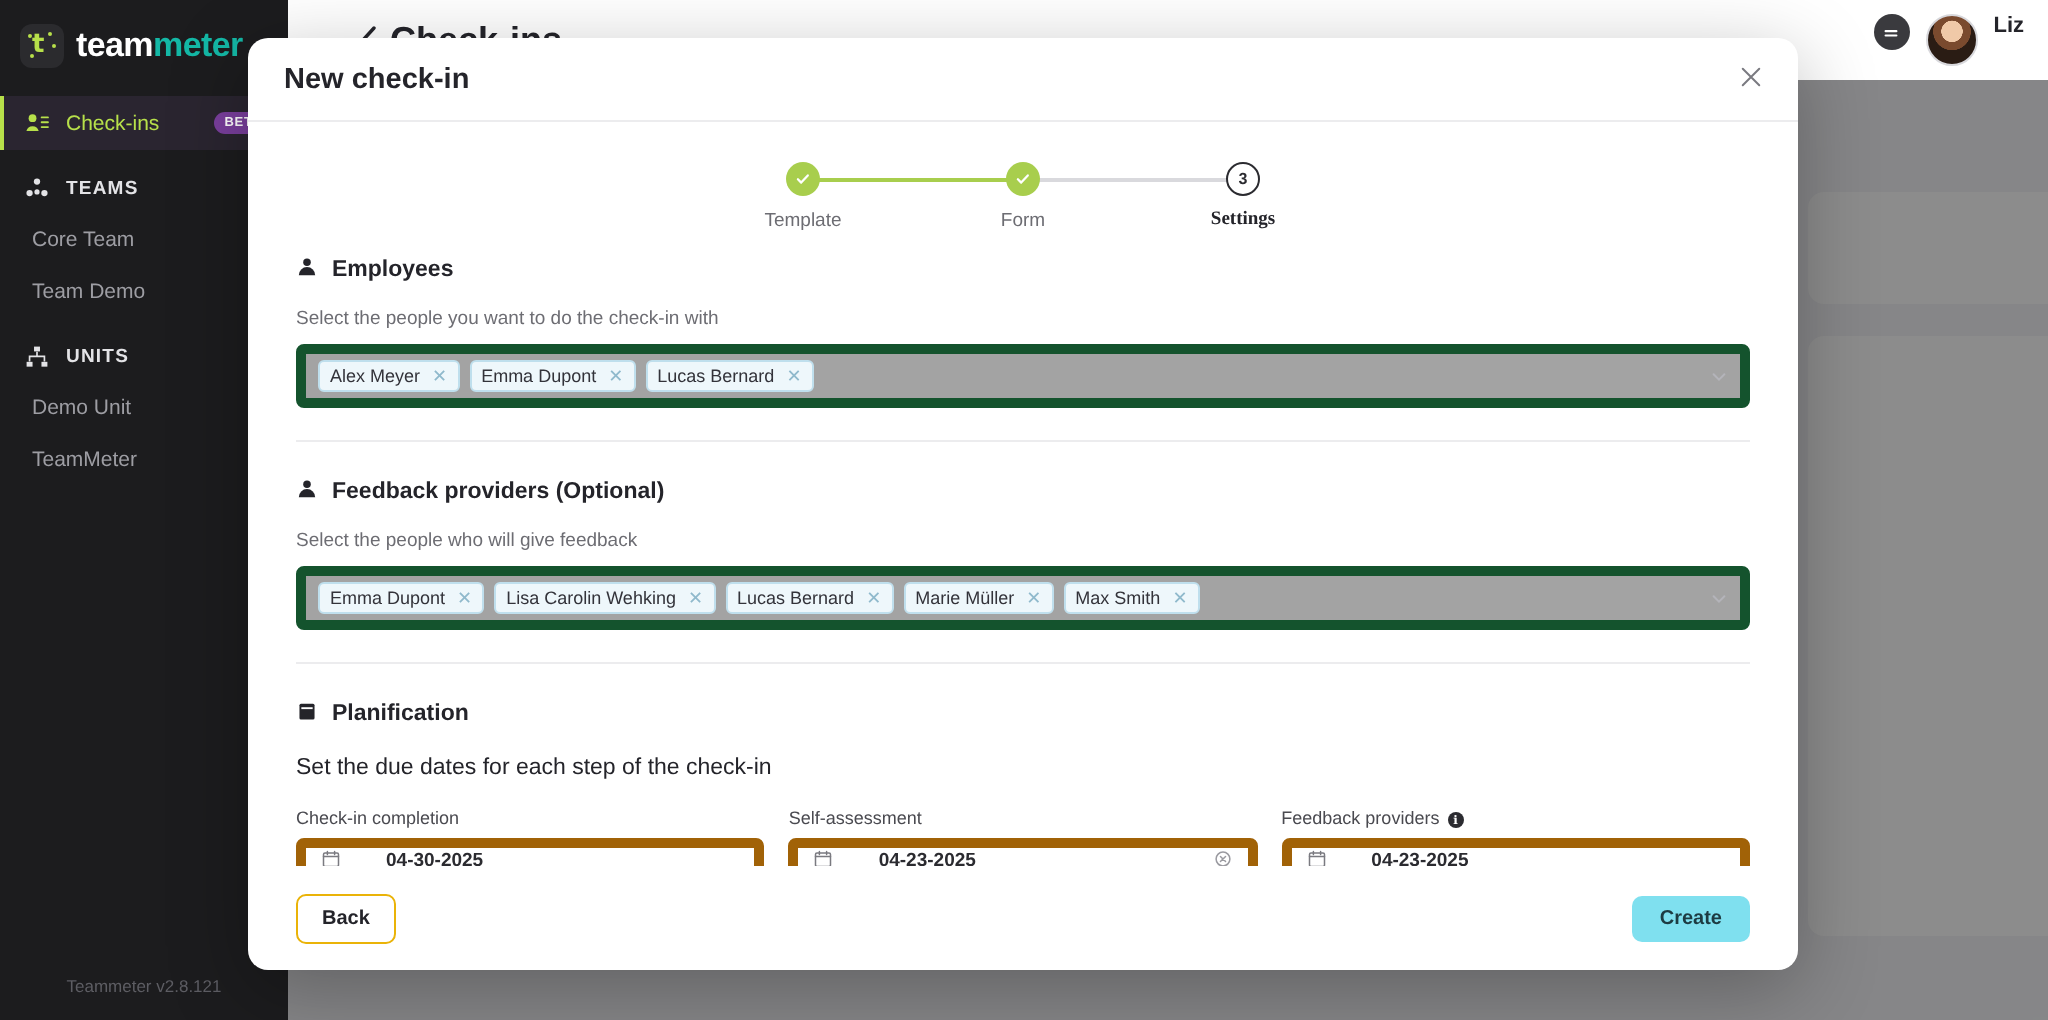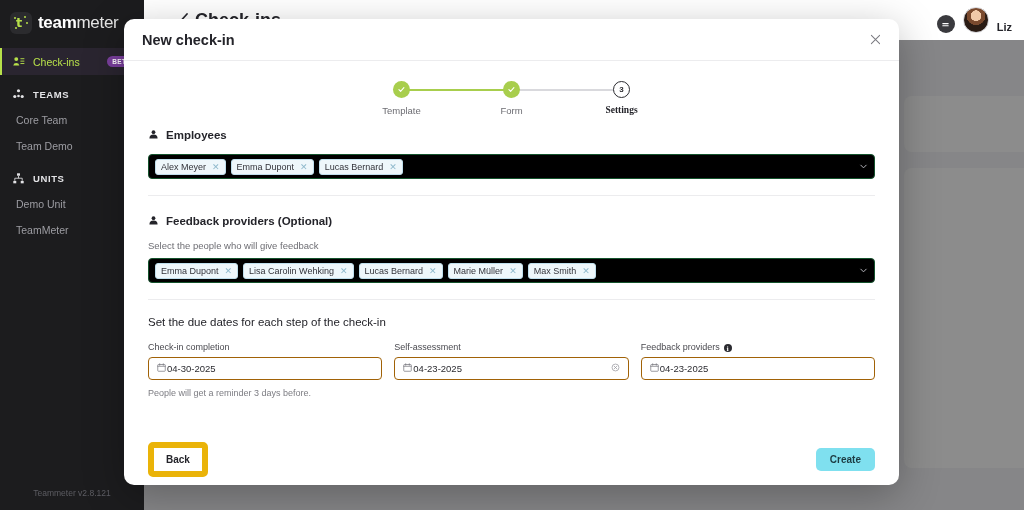--- a/index.html
+++ b/index.html
@@ -23,21 +23,21 @@
   .logo-row { display:flex; align-items:center; gap:6px; padding: 12px 0 0 10px; }
   .logo-mark {
     width: 22px; height: 22px; border-radius: 6px; background:#2b2b2e;
     position: relative; flex: none;
   }
   .logo-mark span { position:absolute; color:#b7e04a; font-weight:700; font-size:13px;
     left:6px; top:3px; font-family:"DejaVu Sans", sans-serif;}
   .logo-dot { position:absolute; width:2px; height:2px; border-radius:50%; background:#b7e04a; }
   .logo-text { font-size: 17px; letter-spacing:-0.3px; }
   .logo-text b { color:#ffffff; font-weight:700; }
-  .logo-text i { color:#e5e5e5; font-style: normal; font-weight: 400;}
+  .logo-text i { color:#14b8a6; font-style: normal; font-weight: 700;}
 
   .nav-item {
     display:flex; align-items:center; gap:8px; height:27px;
     padding: 0 8px 0 12px; font-size: 10.5px; color:#d3d3d7; cursor:pointer;
     position: relative;
   }
   .nav-item.active { background:#2a2530; color:#b7e04a; }
   .nav-item.active::before {
     content:""; position:absolute; left:0; top:0; bottom:0; width:2px; background:#b7e04a;
   }
@@ -62,21 +62,21 @@
   }
 
   .topbar {
     position:absolute; left:144px; right:0; top:0; height:40px; background:#ffffff;
     display:flex; align-items:center; z-index: 6;
   }
   .page-title {
     display:flex; align-items:center; gap:6px; margin-left:36px;
     font-size:18px; font-weight:700; color:#24242a;
   }
-  .topbar-right { margin-left:auto; display:flex; align-items:flex-end; gap:8px; padding-right:12px; }
+  .topbar-right { margin-left:auto; display:flex; align-items:flex-start; gap:8px; padding-right:12px; }
   .icon-circle {
     width:18px; height:18px; border-radius:50%; background:#3a3a3e;
     display:flex; align-items:center; justify-content:center;
   }
   .avatar {
     width:26px; height:26px; border-radius:50%;
     background: radial-gradient(circle at 50% 32%, #f0c9a8 0 26%, #7a4a2e 27% 46%, #2a1c14 47% 100%);
     border:1px solid #d8d8dc;
   }
   .user-name { font-size:11px; font-weight:700; color:#24242a; }
@@ -118,23 +118,23 @@
   .step-line.done { background:#a8ce4d; }
   .step-line.todo { background:#d9d9dd; }
 
   
   .section { padding: 0 12px; }
   .sec-head { display:flex; align-items:center; gap:7px; margin-bottom:10px; }
   .sec-title { font-size:11.5px; font-weight:700; color:#24242a; }
   .sec-sub { font-size:9.5px; color:#6d6d73; margin-bottom:7px; }
 
   .select-field {
-    border:1px solid #14532d; border-radius:4px; min-height:25px;
+    border:5px solid #14532d; border-radius:4px; min-height:25px;
     display:flex; align-items:center; gap:5px; padding: 3px 6px; flex-wrap:wrap;
-    background:#000000; position:relative;
+    background:#a3a3a3; position:relative;
   }
   .select-field .chev-right {
     margin-left:auto; color:#b4b4ba; display:flex; align-items:center;
   }
   .chip {
     display:inline-flex; align-items:center; gap:6px;
     background:#eef7fb; border:1px solid #bfdfed; border-radius:3px;
     padding: 2px 5px; font-size:9px; color:#33333a; white-space:nowrap;
   }
   .chip .x { color:#8fb9cc; font-size:9px; cursor:pointer; }
@@ -146,33 +146,33 @@
   .date-col { flex:1; }
   .date-label {
     font-size:9px; color:#4a4a50; margin-bottom:5px; display:flex; align-items:flex-end; gap:4px;
   }
   .info-dot {
     width:8px; height:8px; border-radius:50%; background:#2b2b30; color:#fff;
     font-size:6px; display:inline-flex; align-items:center; justify-content:center;
     font-weight:700; font-family:"DejaVu Serif", serif;
   }
   .date-input {
-    border:1px solid #a16207; border-radius:4px; height:23px;
-    display:flex; align-items:center; gap:1px; padding: 0 8px; background:#fff;
-    font-size:9.5px; color:#2b2b30;
+    border:5px solid #a16207; border-radius:4px; height:23px;
+    display:flex; align-items:center; gap:23px; padding: 0 8px; background:#fff;
+    font-size:9.5px; color:#2b2b30;font-weight:bold;
   }
   .date-input .clear { margin-left:auto; color:#9a9aa0; font-size:9px; cursor:pointer; }
   .reminder { font-size:9px; color:#7d7d83; margin-top:8px; }
 
   .modal-foot {
     height:52px; flex:none; display:flex; align-items:center;
     padding: 0 24px; border-top:0;
   }
   .btn-back {
-    border:6px solid #eab308; background:#fff; border-radius:5px;
+    border:1px solid #eab308; background:#fff; border-radius:5px;
     font-size:10px; font-weight:700; color:#24242a; padding: 6px 12px; cursor:pointer;
   }
   .btn-create {
     margin-left:auto; background:#7fe0ef; border:none; border-radius:5px;
     font-size:10px; font-weight:700; color:#1d3b42; padding: 6px 14px; cursor:pointer;
   }
 </style>
 </head>
 <body>
 
@@ -340,20 +340,21 @@
       <div class="section">
         <div class="sec-head">
           <span>
             <svg width="11" height="11" viewBox="0 0 14 14">
                 <circle cx="7" cy="4" r="2.4" fill="#24242a"></circle>
                 <path d="M1.8 12.2a5.2 5.2 0 0 1 10.4 0z" fill="#24242a"></path>
               </svg>
           </span>
           <span class="sec-title">Employees</span>
         </div>
+        <div class="sec-sub">Select the people you want to do the check-in with</div>
         <div class="select-field">
           <span class="chip">
             <span>Alex Meyer</span>
             <span class="x">✕</span>
           </span>
           <span class="chip">
             <span>Emma Dupont</span>
             <span class="x">✕</span>
           </span>
           <span class="chip">
@@ -406,20 +407,29 @@
             <svg width="9" height="9" viewBox="0 0 10 10">
                 <path d="M2 3.5 L5 6.5 L8 3.5" stroke="#b4b4ba" stroke-width="1.1" fill="none" stroke-linecap="round"></path>
               </svg>
           </span>
         </div>
       </div>
 
       <div class="divider"></div>
 
       <div class="section">
+        <div class="sec-head">
+          <span>
+            <svg width="11" height="11" viewBox="0 0 14 14">
+                <rect x="2.2" y="2.4" width="9.6" height="10" rx="1" fill="#24242a"></rect>
+                <rect x="3.4" y="4.6" width="7.2" height="1.2" fill="#fff"></rect>
+              </svg>
+          </span>
+          <span class="sec-title">Planification</span>
+        </div>
         <div class="plan-sub">Set the due dates for each step of the check-in</div>
 
         <div class="date-row">
 
           <div class="date-col">
             <div class="date-label">
               <span>Check-in completion</span>
             </div>
             <div class="date-input">
               <span>

